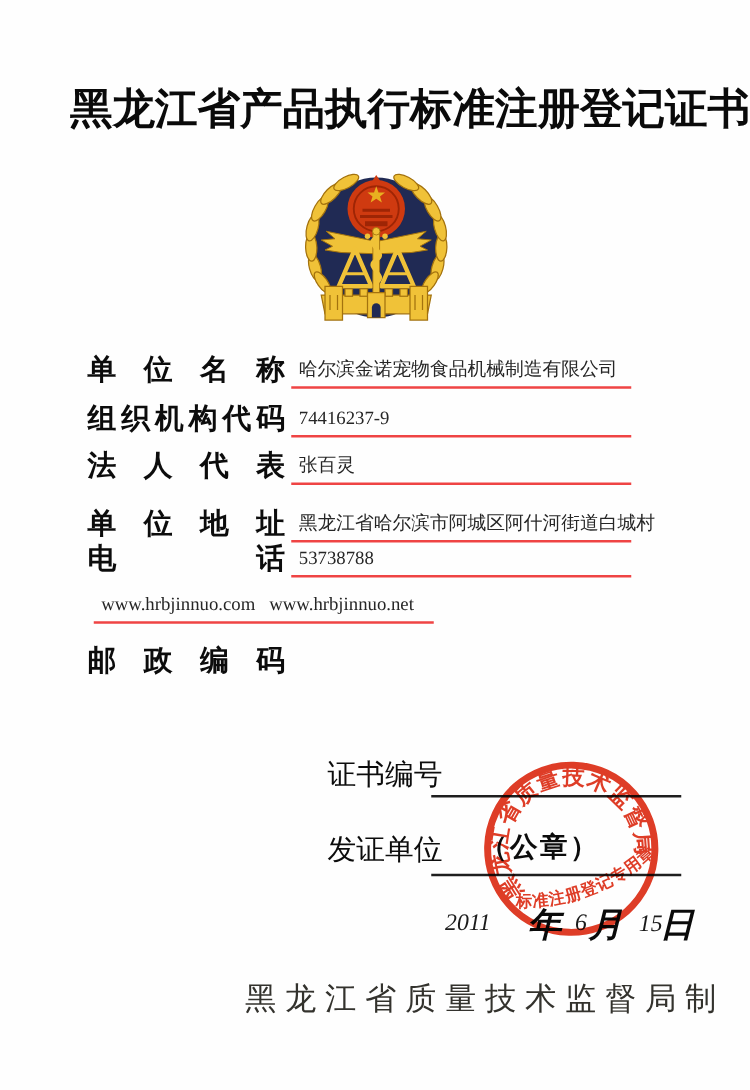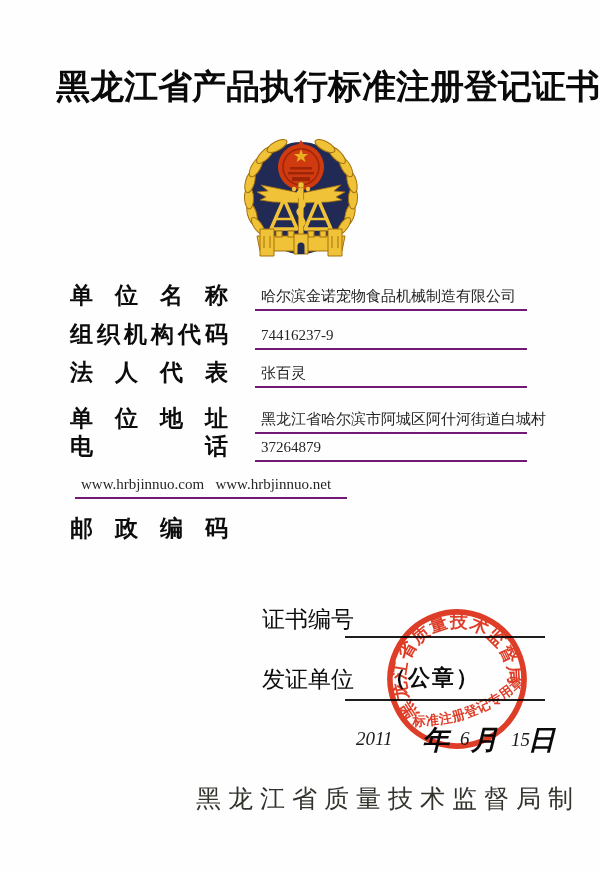--- a/index.html
+++ b/index.html
@@ -7,27 +7,27 @@
     width:600px;height:872px;position:relative;background:#fefefe;
     font-family:"Liberation Serif", serif;color:#111;overflow:hidden;
   }
   .title{
     position:absolute;left:0;right:0;top:64px;text-align:right;
     font-size:34px;font-weight:bold;letter-spacing:0px;color:#0a0a0a;
     font-family:"Liberation Serif", serif;
   }
   .badge{position:absolute;left:231px;top:136px;width:140px;height:128px;}
   .form{position:absolute;left:70px;top:0;width:500px;}
-  .row{position:absolute;left:0;display:flex;align-items:flex-end;gap:22px;}
+  .row{position:absolute;left:0;display:flex;align-items:flex-end;}
   .row .label{
     width:158px;flex:0 0 158px;font-weight:bold;font-size:23px;line-height:30px;
     text-align:justify;text-align-last:justify;color:#0c0c0c;white-space:nowrap;
   }
   .row .value{
-    width:266px;flex:0 0 266px;margin-left:5px;border-bottom:2px solid #701a75;
+    width:266px;flex:0 0 266px;margin-left:5px;border-bottom:2px solid #ef4444;
     font-size:15px;line-height:22px;padding:0 0 2px 6px;white-space:nowrap;
     overflow:visible;color:#262626;
   }
   .certlabel{position:absolute;font-weight:normal;font-size:23px;color:#0c0c0c;white-space:nowrap;}
   .certline{position:absolute;border-bottom:2px solid #1e1e1e;height:1px;}
   .gongzhang{position:absolute;font-weight:bold;font-size:22px;letter-spacing:2px;color:#0c0c0c;}
   .dateline span{position:absolute;white-space:nowrap;font-style:italic;}
   .d-num{font-size:19px;color:#1b1b1b;}
   .d-cjk{font-size:27px;font-weight:bold;color:#0a0a0a;}
   .footer{
@@ -132,21 +132,21 @@
   <div class="row" style="top:358px">
     <div class="label">法人代表</div>
     <div class="value">张百灵</div>
   </div>
   <div class="row" style="top:404px">
     <div class="label">单位地址</div>
     <div class="value">黑龙江省哈尔滨市阿城区阿什河街道白城村</div>
   </div>
   <div class="row" style="top:432px">
     <div class="label">电话</div>
-    <div class="value">37264879</div>
+    <div class="value">53738788</div>
   </div>
   <div class="row" style="top:473px">
     <div class="value">www.hrbjinnuo.com&nbsp;&nbsp; www.hrbjinnuo.net</div>
   </div>
   <div class="row" style="top:514px">
     <div class="label">邮政编码</div>
   </div>
 </div>
 
 <div class="certlabel" style="left:262px;top:604px">证书编号</div>

